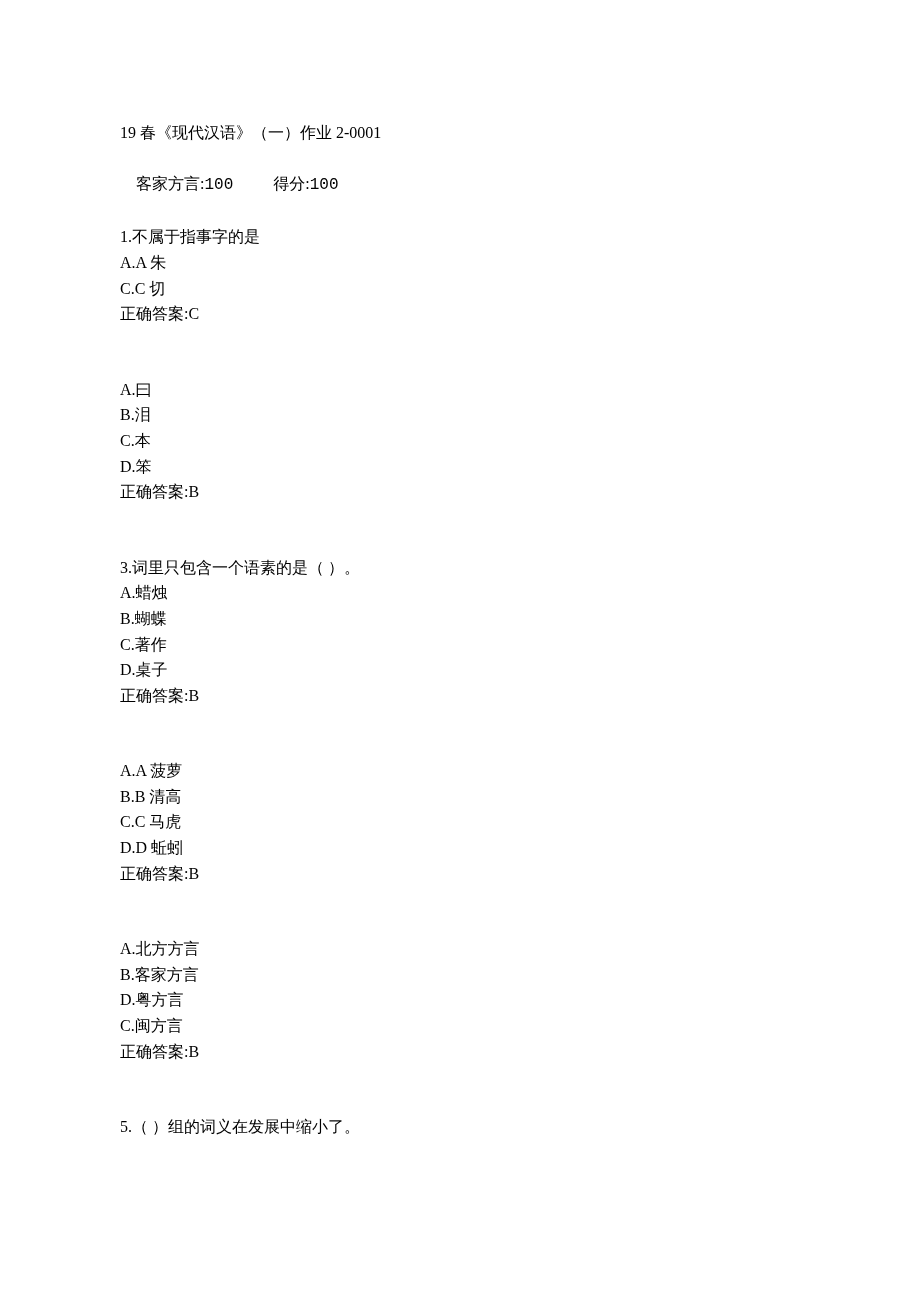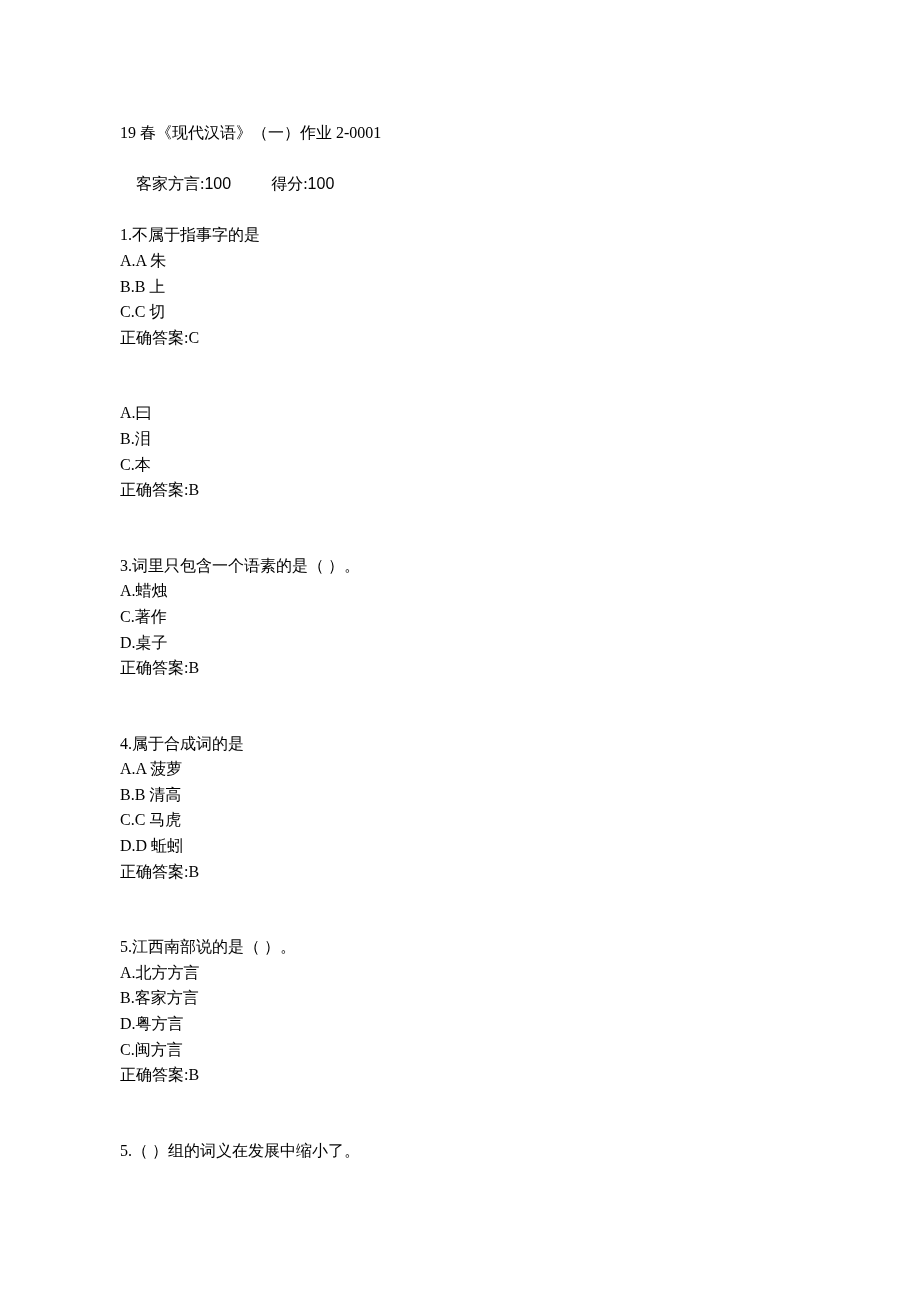--- a/index.html
+++ b/index.html
@@ -17,21 +17,21 @@
     padding: 120px 120px 60px 120px;
     box-sizing: border-box;
   }
   .line {
     white-space: pre-wrap;
   }
   .gap {
     height: 50px;
   }
   .latin {
-    font-family: Liberation Sans, sans-serif;
+    font-family: Liberation Mono, monospace;
     text-align: right;
   }
   .score-line span.spacer {
     display: inline-block;
     width: 40px;
   }
 </style>
 </head>
 <body>
 
@@ -39,47 +39,46 @@
 
   <div class="line">19 春《现代汉语》（一）作业 2-0001</div>
 
   <div class="line score-line">
     <span>客家方言:</span><span class="latin">100</span><span class="spacer"></span><span>得分:</span><span class="latin">100</span>
   </div>
 
 
   <div class="line">1.不属于指事字的是</div>
   <div class="line">A.A 朱</div>
-  <div class="line">B.B 上</div>
   <div class="line">C.C 切</div>
   <div class="line">正确答案:C</div>
   <div class="gap"></div>
 
   <div class="line">A.曰</div>
   <div class="line">B.泪</div>
   <div class="line">C.本</div>
+  <div class="line">D.笨</div>
   <div class="line">正确答案:B</div>
   <div class="gap"></div>
 
   <div class="line">3.词里只包含一个语素的是（ ）。</div>
   <div class="line">A.蜡烛</div>
+  <div class="line">B.蝴蝶</div>
   <div class="line">C.著作</div>
   <div class="line">D.桌子</div>
   <div class="line">正确答案:B</div>
   <div class="gap"></div>
 
-  <div class="line">4.属于合成词的是</div>
   <div class="line">A.A 菠萝</div>
   <div class="line">B.B 清高</div>
   <div class="line">C.C 马虎</div>
   <div class="line">D.D 蚯蚓</div>
   <div class="line">正确答案:B</div>
   <div class="gap"></div>
 
-  <div class="line">5.江西南部说的是（ ）。</div>
   <div class="line">A.北方方言</div>
   <div class="line">B.客家方言</div>
   <div class="line">D.粤方言</div>
   <div class="line">C.闽方言</div>
   <div class="line">正确答案:B</div>
   <div class="gap"></div>
 
   <div class="line">5.（ ）组的词义在发展中缩小了。</div>
 
 </div>

